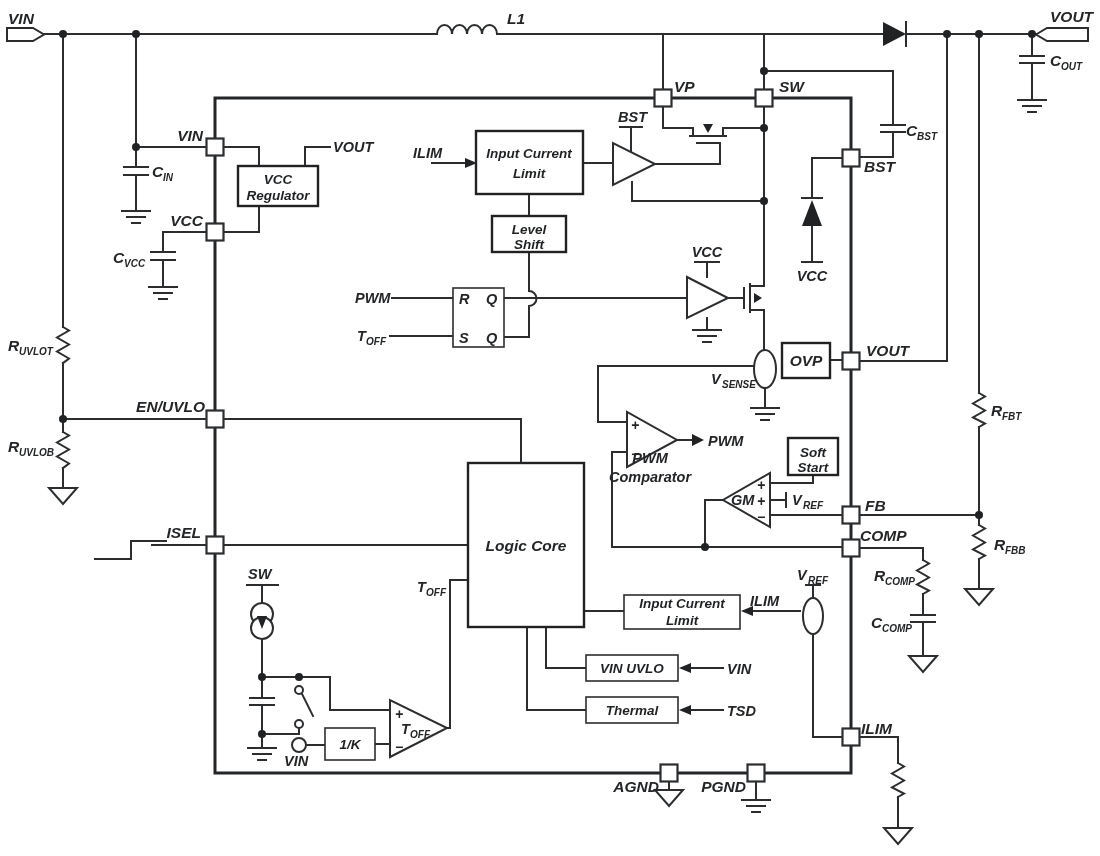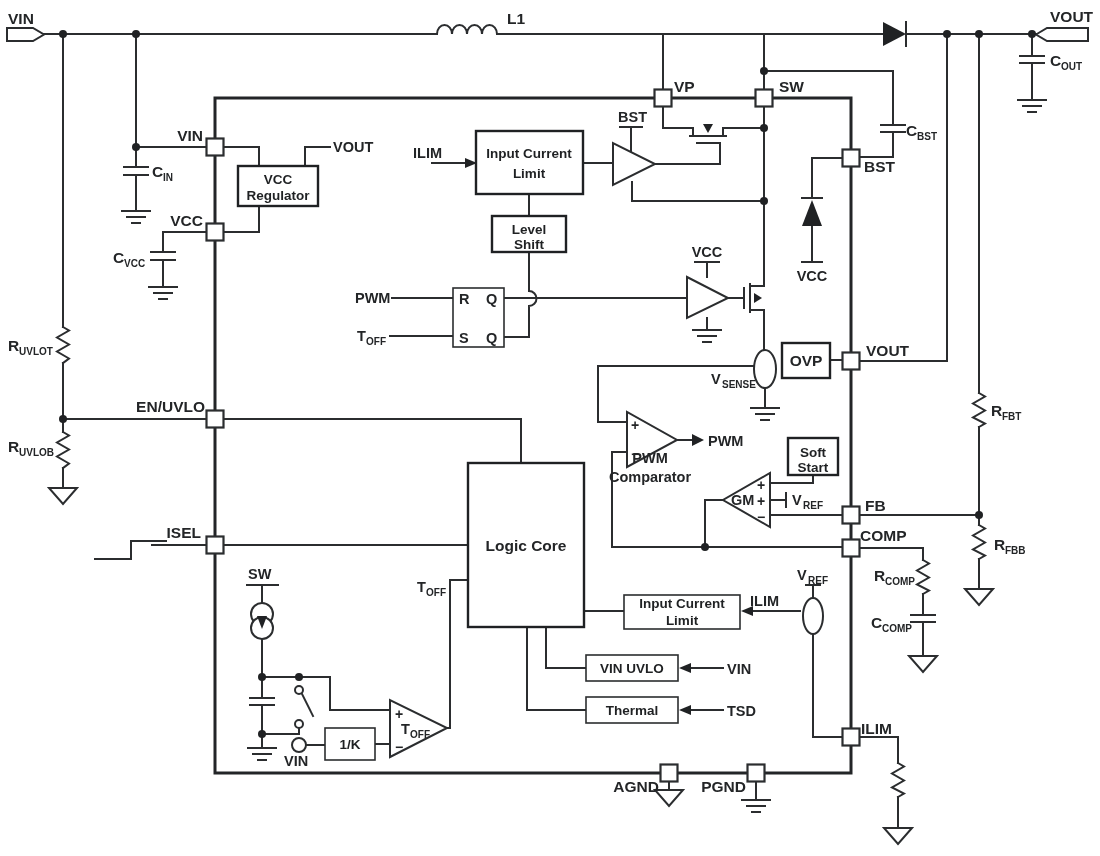--- a/index.html
+++ b/index.html
@@ -1,17 +1,17 @@
 <!DOCTYPE html>
 <html><head>
 <meta charset="utf-8">
 <style>
   html,body{margin:0;padding:0;background:#ffffff;}
   .stage{width:1096px;height:856px;position:relative;background:#fff;
-         font-family:"Liberation Sans", sans-serif;}
+         font-family:"Liberation Sans", sans-serif;font-style:italic;}
   svg{display:block;}
   .w{fill:none;stroke:#2b2d2f;stroke-width:2;stroke-linecap:square;stroke-linejoin:miter;}
   .wt{fill:none;stroke:#232527;stroke-width:3;}
   .box{fill:#ffffff;stroke:#1f2123;stroke-width:2.4;}
   .boxthin{fill:#ffffff;stroke:#2b2d2f;stroke-width:1.6;}
   .pin{fill:#ffffff;stroke:#2b2d2f;stroke-width:2.2;}
   .fil{fill:#202224;stroke:none;}
   .opn{fill:#ffffff;stroke:#2b2d2f;stroke-width:2;}
   text{fill:#232527;stroke:none;}
   .lbl{font-size:15.5px;font-weight:700;}

